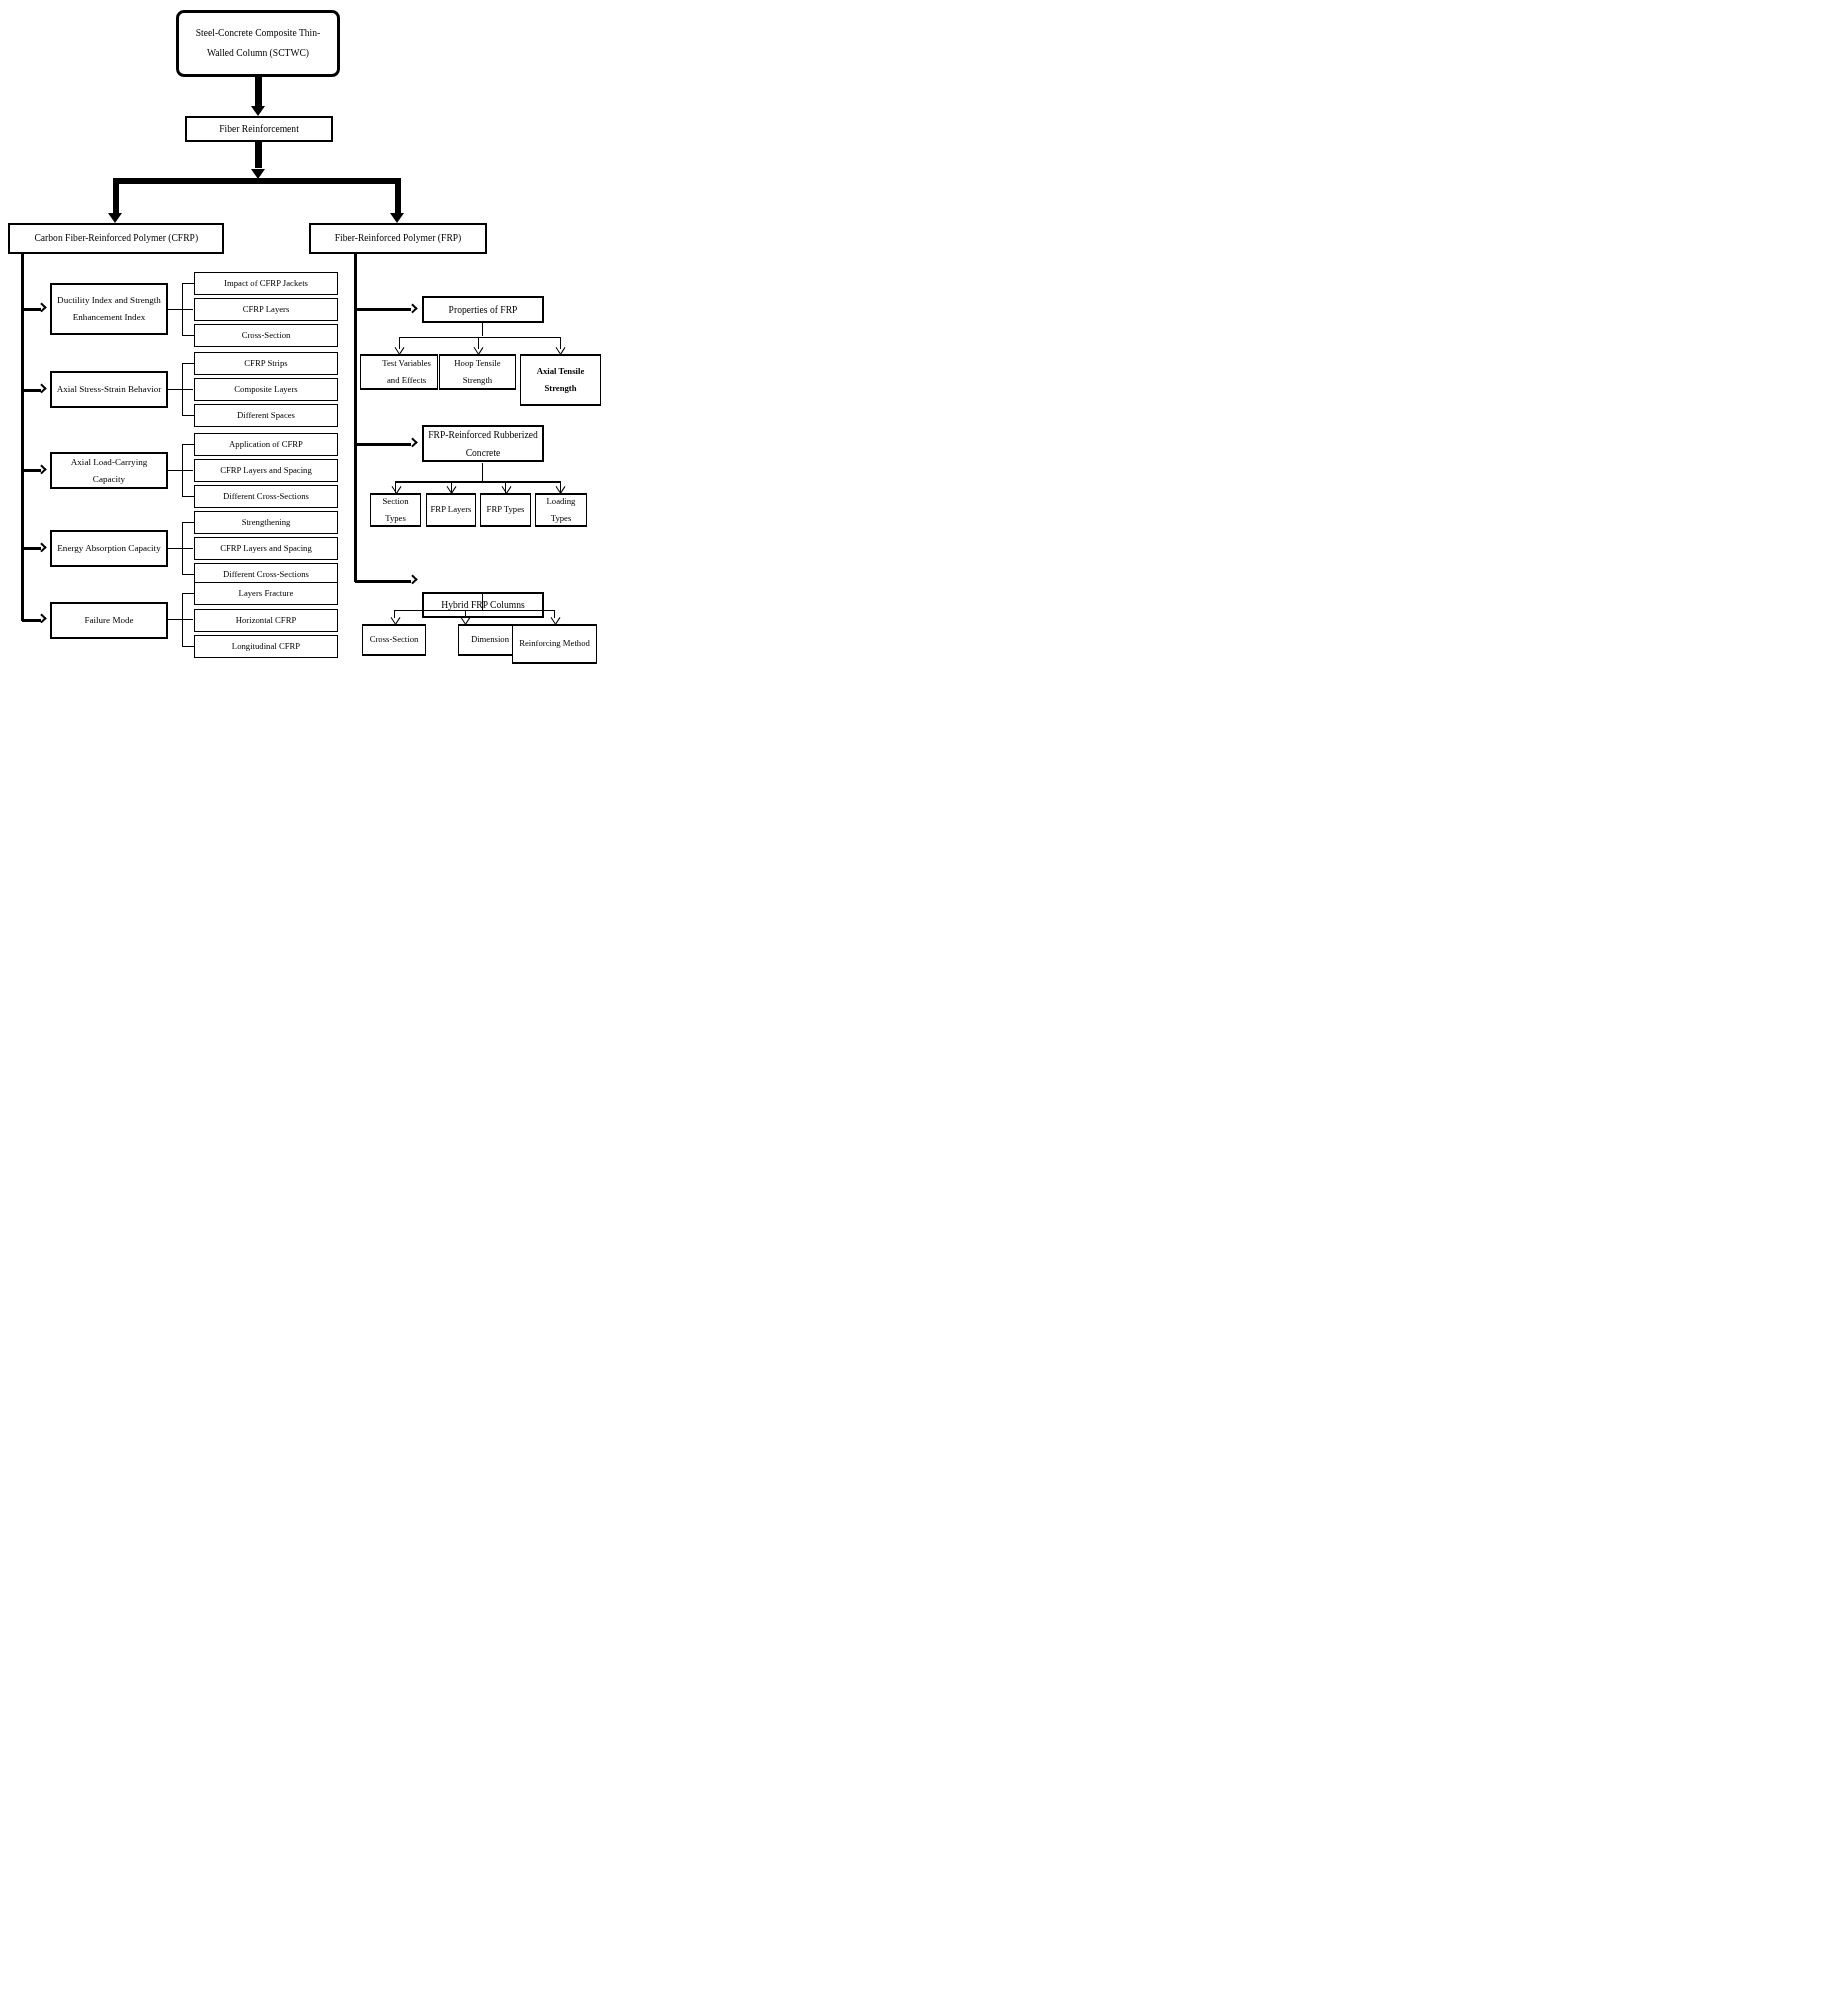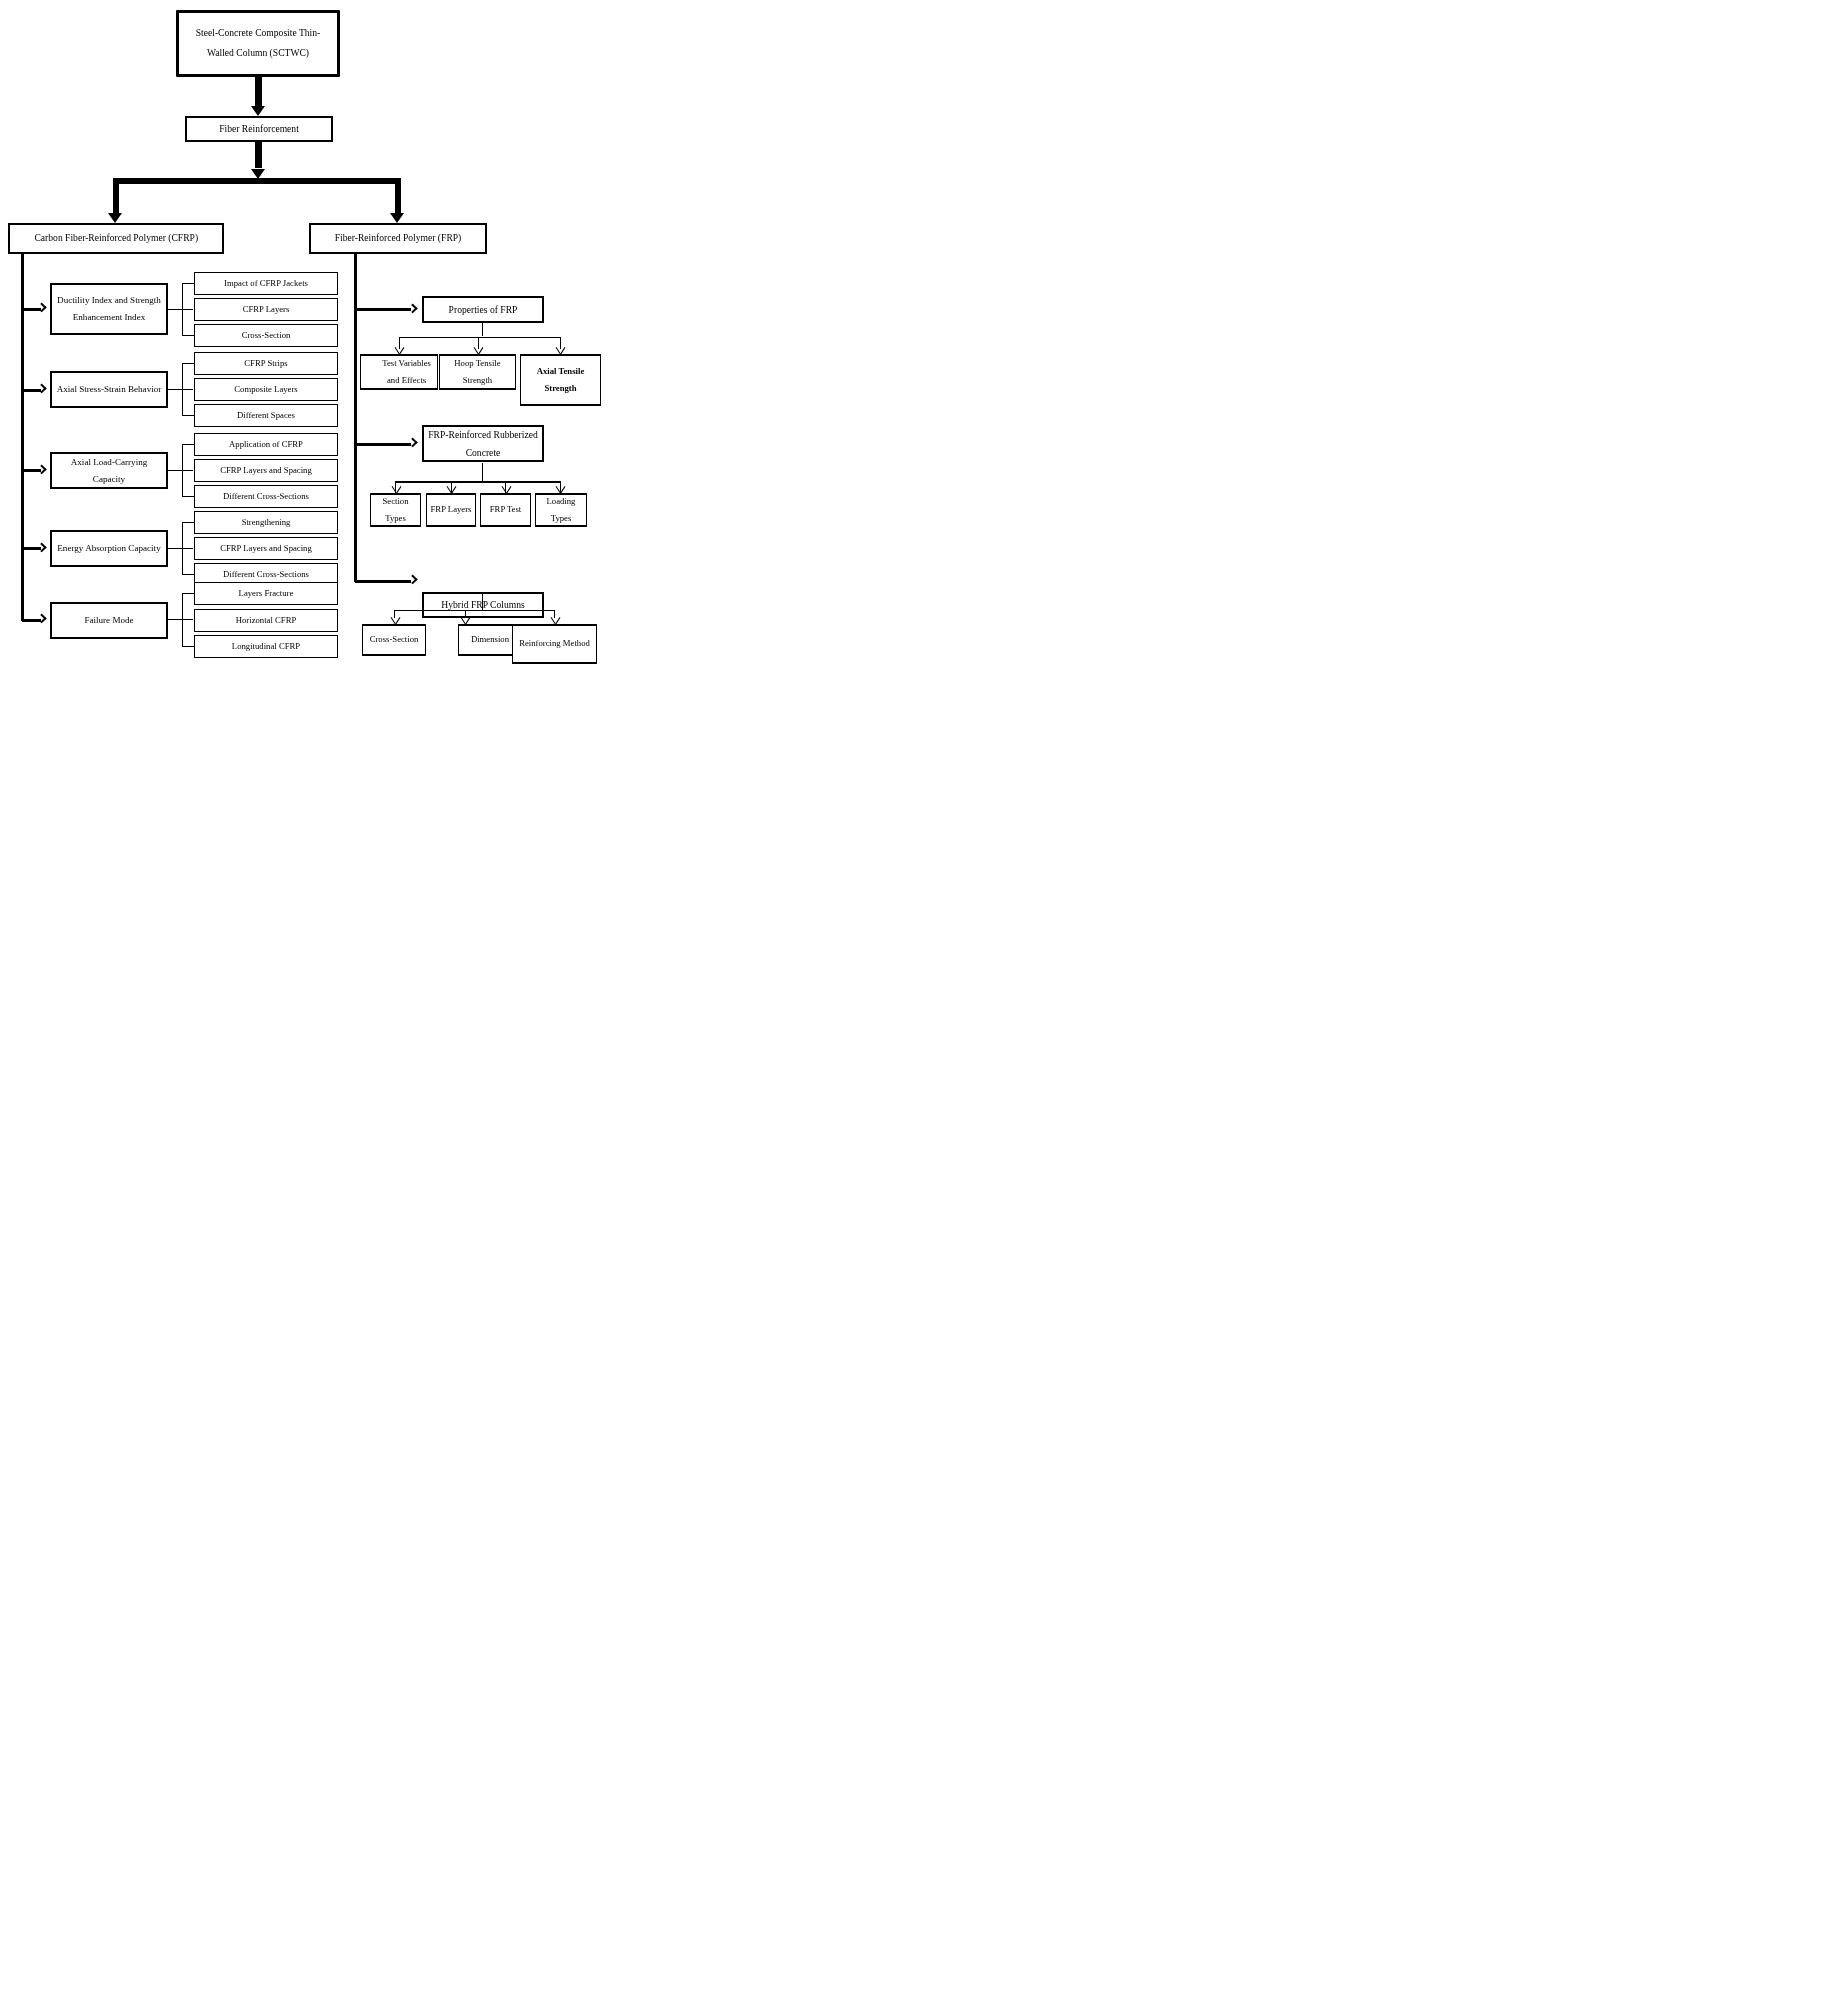--- a/index.html
+++ b/index.html
@@ -5,21 +5,21 @@
   html,body { margin:0; padding:0; background:#ffffff; }
   .canvas {
     position:relative; width:616px; height:668px; background:#ffffff;
     font-family:"Liberation Serif","DejaVu Serif",serif; color:#000;
   }
   .box {
     position:absolute; box-sizing:border-box; background:#fff;
     border:1.2px solid #000; display:flex; align-items:center; justify-content:center;
     text-align:center; line-height:1.5;
   }
-  .b-round  { border-width:3.3px; border-radius:1px; font-size:9.6px; line-height:2.05; padding:0 16.6px; }
+  .b-round  { border-width:3.3px; border-radius:8px; font-size:9.6px; line-height:2.05; padding:0 16.6px; }
   .b-header { border-width:2.9px; font-size:9.6px; }
   .b-main   { border-width:2.5px; font-size:9.1px; line-height:1.85; padding:0 1.7px; }
   .b-sub    { border-width:1.2px; font-size:8.7px; }
   .b-parent { border-width:2.9px; font-size:9.6px; line-height:1.8; padding:0 2.5px; }
   .b-child  { border-width:1.2px; border-top-width:2.1px; border-bottom-width:2.1px; font-size:8.7px; line-height:2.0; padding:0 0.8px; }
   .line { position:absolute; background:#000; }
   .tri-down { position:absolute; width:0; height:0;
     border-left:7px solid transparent; border-right:7px solid transparent; border-top:10px solid #000; }
   .chev { position:absolute; width:5.4px; height:5.4px;
     border-top:2.5px solid #000; border-right:2.5px solid #000; transform:rotate(45deg); }
@@ -139,21 +139,21 @@
   <div class="line" style="left:395px;top:482px;width:0.8px;height:10.8px;"></div>
   <div class="vhead" style="left:391px;top:486px;"></div>
   <div class="line" style="left:451px;top:482px;width:0.8px;height:10.8px;"></div>
   <div class="vhead" style="left:446px;top:486px;"></div>
   <div class="line" style="left:505px;top:482px;width:0.8px;height:10.8px;"></div>
   <div class="vhead" style="left:501px;top:486px;"></div>
   <div class="line" style="left:560px;top:482px;width:0.8px;height:10.8px;"></div>
   <div class="vhead" style="left:555px;top:486px;"></div>
   <div class="box b-child" style="left:370px;top:493px;width:51px;height:34px;">Section Types</div>
   <div class="box b-child" style="left:426px;top:493px;width:50px;height:34px;">FRP Layers</div>
-  <div class="box b-child" style="left:480px;top:493px;width:51px;height:34px;">FRP Test</div>
+  <div class="box b-child" style="left:480px;top:493px;width:51px;height:34px;">FRP Types</div>
   <div class="box b-child" style="left:535px;top:493px;width:52px;height:34px;">Loading Types</div>
 
   <div class="box b-parent" style="left:422px;top:568px;width:122px;height:26px;margin-top:24px;">Hybrid FRP Columns</div>
   <div class="line" style="left:482px;top:594px;width:0.8px;height:16px;"></div>
   <div class="line" style="left:394px;top:610px;width:161px;height:0.8px;"></div>
   <div class="line" style="left:394px;top:610px;width:0.8px;height:7.5px;"></div>
   <div class="vhead" style="left:390px;top:617px;"></div>
   <div class="line" style="left:465px;top:610px;width:0.8px;height:7.5px;"></div>
   <div class="vhead" style="left:460px;top:617px;"></div>
   <div class="line" style="left:554px;top:610px;width:0.8px;height:7.5px;"></div>

